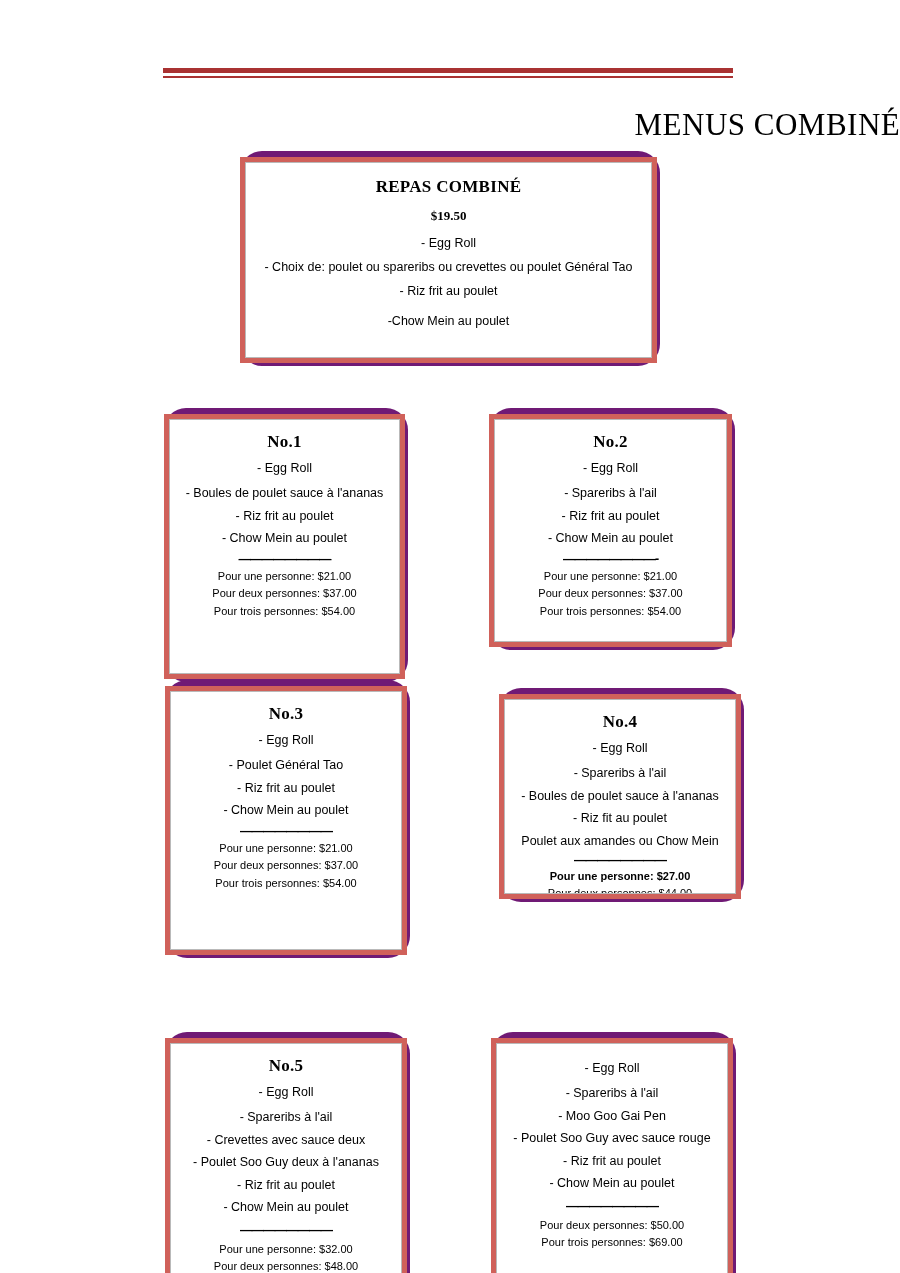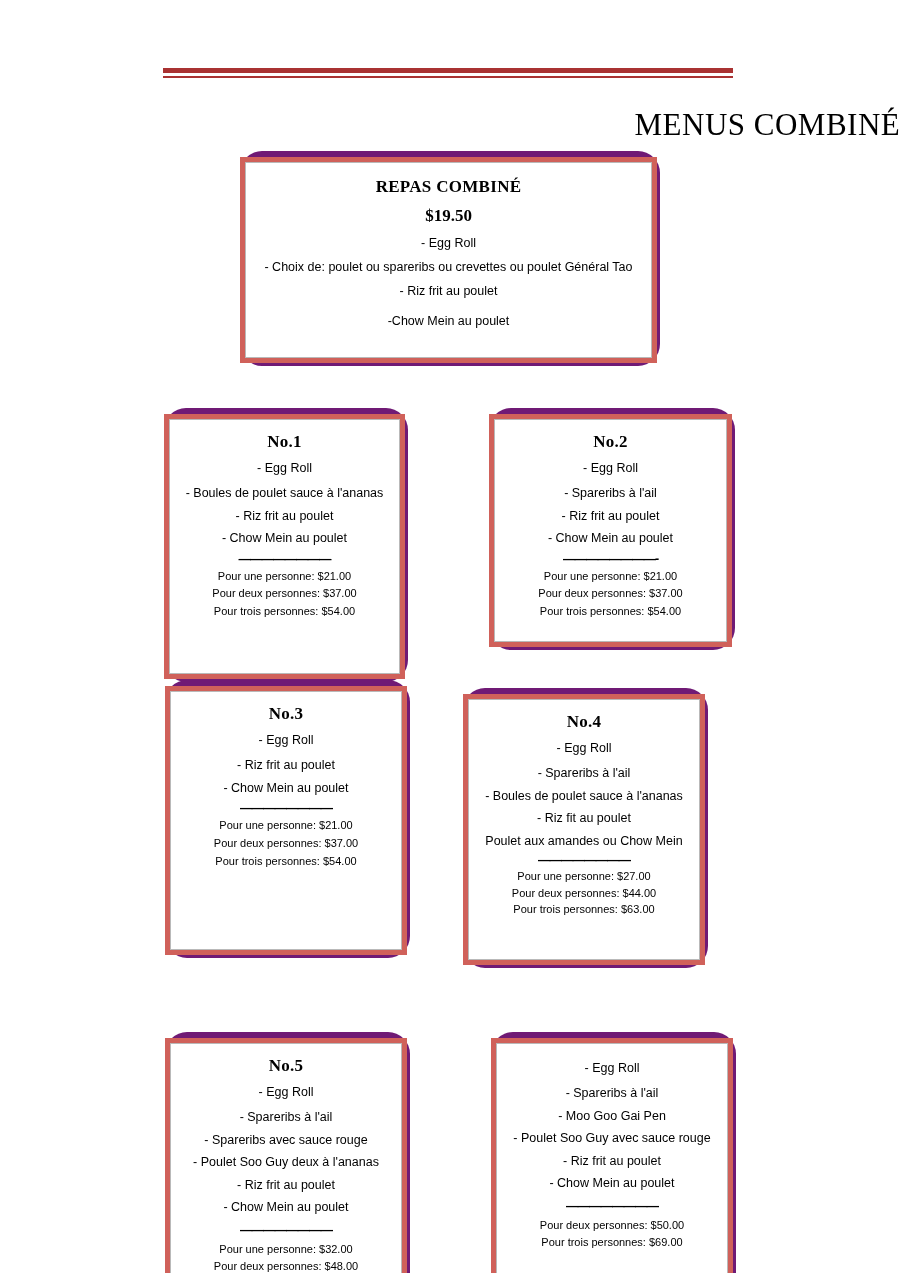--- a/index.html
+++ b/index.html
@@ -7,21 +7,21 @@
          font-family: "Liberation Sans", sans-serif; color: #000; }
   .rule-thick { position: absolute; left: 163px; top: 68px; width: 570px; height: 5px; background: #a93232; }
   .rule-thin { position: absolute; left: 163px; top: 76px; width: 570px; height: 2px; background: #a93232; }
   .page-title { position: absolute; left: 18px; width: 900px; top: 86px; text-align: right;
                 font-family: "Liberation Serif", serif; font-size: 31px; letter-spacing: 0.5px; font-weight: normal; }
   .box { position: absolute; box-sizing: border-box; background: #701a75; padding: 6px 3px 3px 0; border-radius: 22px; }
   .box-inner { width: 100%; height: 100%; box-sizing: border-box; background: #d0615a; padding: 5px; }
   .box-paper { width: 100%; height: 100%; box-sizing: border-box; background: #fff;
                border: 1px solid #b9b9b9; text-align: center; overflow: hidden; }
   .b-title { font-family: "Liberation Serif", serif; font-weight: 900; font-size: 17px; letter-spacing: 0.3px; }
-  .b-price { font-family: "Liberation Serif", serif; font-weight: 900; font-size: 17px; }
+  .b-price { font-family: "Liberation Serif", serif; font-weight: 900; font-size: 13px; }
   .item { font-size: 12.5px; line-height: 22.5px; }
   .sep { font-size: 12.5px; font-weight: bold; line-height: 18px; letter-spacing: -1px; }
   .price-line { font-size: 11px; line-height: 17.8px; }
 </style>
 </head>
 <body>
 
 <div class="rule-thick"></div>
 <div class="rule-thin"></div>
 <h1 class="page-title">MENUS COMBINÉS</h1>
@@ -69,54 +69,55 @@
     <div class="price-line">Pour trois personnes: $54.00</div>
   </div>
     </div>
 </div>
 
 <div class="box" style="left:165px; top:680px; width:245px; height:278px;">
   <div class="box-inner">
       <div class="box-paper" style="padding-top:10px;">
     <div class="b-title" style="line-height:24px;">No.3</div>
     <div class="item" style="line-height:28px;">- Egg Roll</div>
+    <div class="item">- Poulet Général Tao</div>
     <div class="item">- Riz frit au poulet</div>
     <div class="item">- Chow Mein au poulet</div>
     <div class="sep">————————</div>
     <div class="price-line">Pour une personne: $21.00</div>
     <div class="price-line">Pour deux personnes: $37.00</div>
     <div class="price-line">Pour trois personnes: $54.00</div>
   </div>
     </div>
 </div>
 
-<div class="box" style="left:463px; top:688px; width:245px; height:280px;">
+<div class="box" style="left:499px; top:688px; width:245px; height:214px;">
   <div class="box-inner">
       <div class="box-paper" style="padding-top:10px;">
     <div class="b-title" style="line-height:24px;">No.4</div>
     <div class="item" style="line-height:28px;">- Egg Roll</div>
     <div class="item">- Spareribs à l'ail</div>
     <div class="item">- Boules de poulet sauce à l'ananas</div>
     <div class="item">- Riz fit au poulet</div>
     <div class="item">Poulet aux amandes ou Chow Mein</div>
     <div class="sep" style="line-height:16px;">————————</div>
-    <div class="price-line" style="line-height:16.5px;">Pour une personne: $27.00</div>
+    <div class="price-line" style="line-height:16.5px;font-weight:bold;">Pour une personne: $27.00</div>
     <div class="price-line" style="line-height:16.5px;">Pour deux personnes: $44.00</div>
     <div class="price-line" style="line-height:16.5px;">Pour trois personnes: $63.00</div>
   </div>
     </div>
 </div>
 
 <div class="box" style="left:165px; top:1032px; width:245px; height:280px;">
   <div class="box-inner">
       <div class="box-paper" style="padding-top:10px;">
     <div class="b-title" style="line-height:24px;">No.5</div>
     <div class="item" style="line-height:28px;">- Egg Roll</div>
     <div class="item">- Spareribs à l'ail</div>
-    <div class="item">- Spareribs avec sauce rouge</div>
+    <div class="item">- Crevettes avec sauce deux</div>
     <div class="item">- Poulet Soo Guy deux à l'ananas</div>
     <div class="item">- Riz frit au poulet</div>
     <div class="item">- Chow Mein au poulet</div>
     <div class="sep" style="line-height:22px;">————————</div>
     <div class="price-line">Pour une personne: $32.00</div>
     <div class="price-line">Pour deux personnes: $48.00</div>
   </div>
     </div>
 </div>
 

